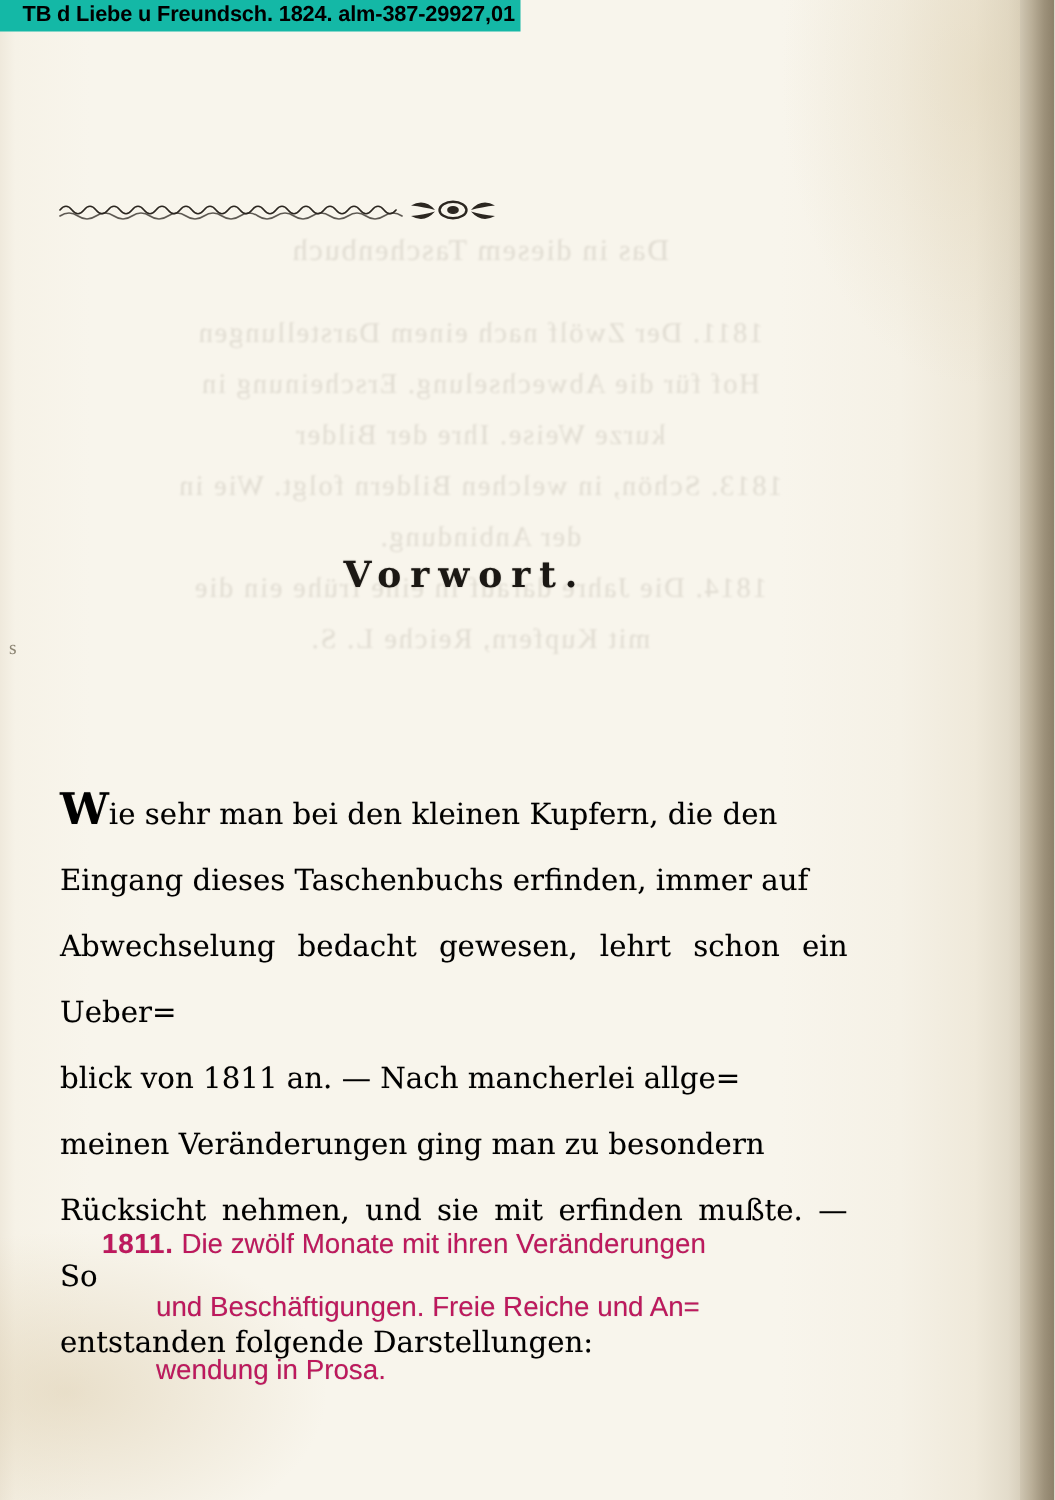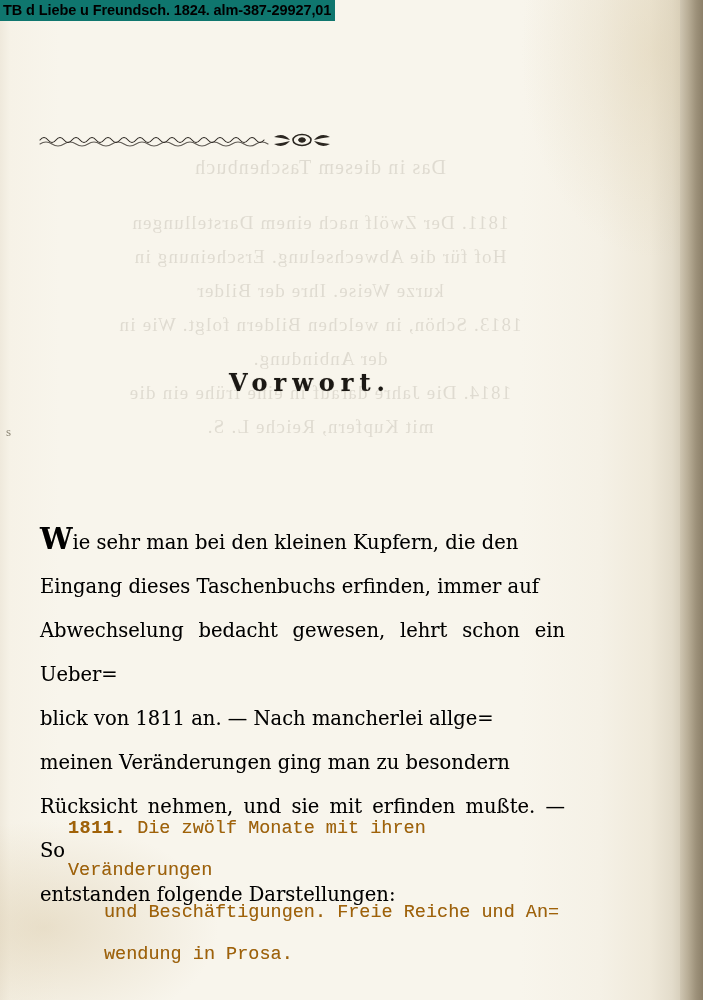--- a/index.html
+++ b/index.html
@@ -13,27 +13,27 @@
     position: relative;
     overflow: hidden;
     font-family: "Liberation Serif", serif;
   }
 
   
   #caption-bar {
     position: absolute;
     top: 0;
     left: 0;
-    background: #0f766e;
+    background: #14b8a6;
     color: #000000;
     font-family: "Liberation Sans", sans-serif;
     font-size: 14.5px;
     font-weight: bold;
     letter-spacing: -0.1px;
-    padding: 2px 4px 3px 3px;
+    padding: 2px 4px 3px 15px;
     z-index: 50;
     white-space: nowrap;
   }
 
   
   #page-scan {
     position: absolute;
     top: 0;
     left: 0;
     width: 703px;
@@ -163,22 +163,22 @@
     line-height: 0;
   }
   #body-text .lastline { text-align: left; }
 
   
   #entries {
     position: absolute;
     left: 68px;
     top: 808px;
     width: 500px;
-    color: #a16207;
-    font-family: Liberation Mono, monospace;
+    color: #be185d;
+    font-family: Liberation Sans, sans-serif;
     font-size: 18.5px;
     line-height: 42px;
     text-shadow: 0 0 0.6px rgba(35,30,22,0.3);
   }
   #entries .entry { margin: 0; }
   #entries .entry .year { font-weight: bold; letter-spacing: 0.5px; }
   #entries .entry .txt { }
   #entries .entry .cont { display: block; padding-left: 36px; }
 </style>
 </head>

